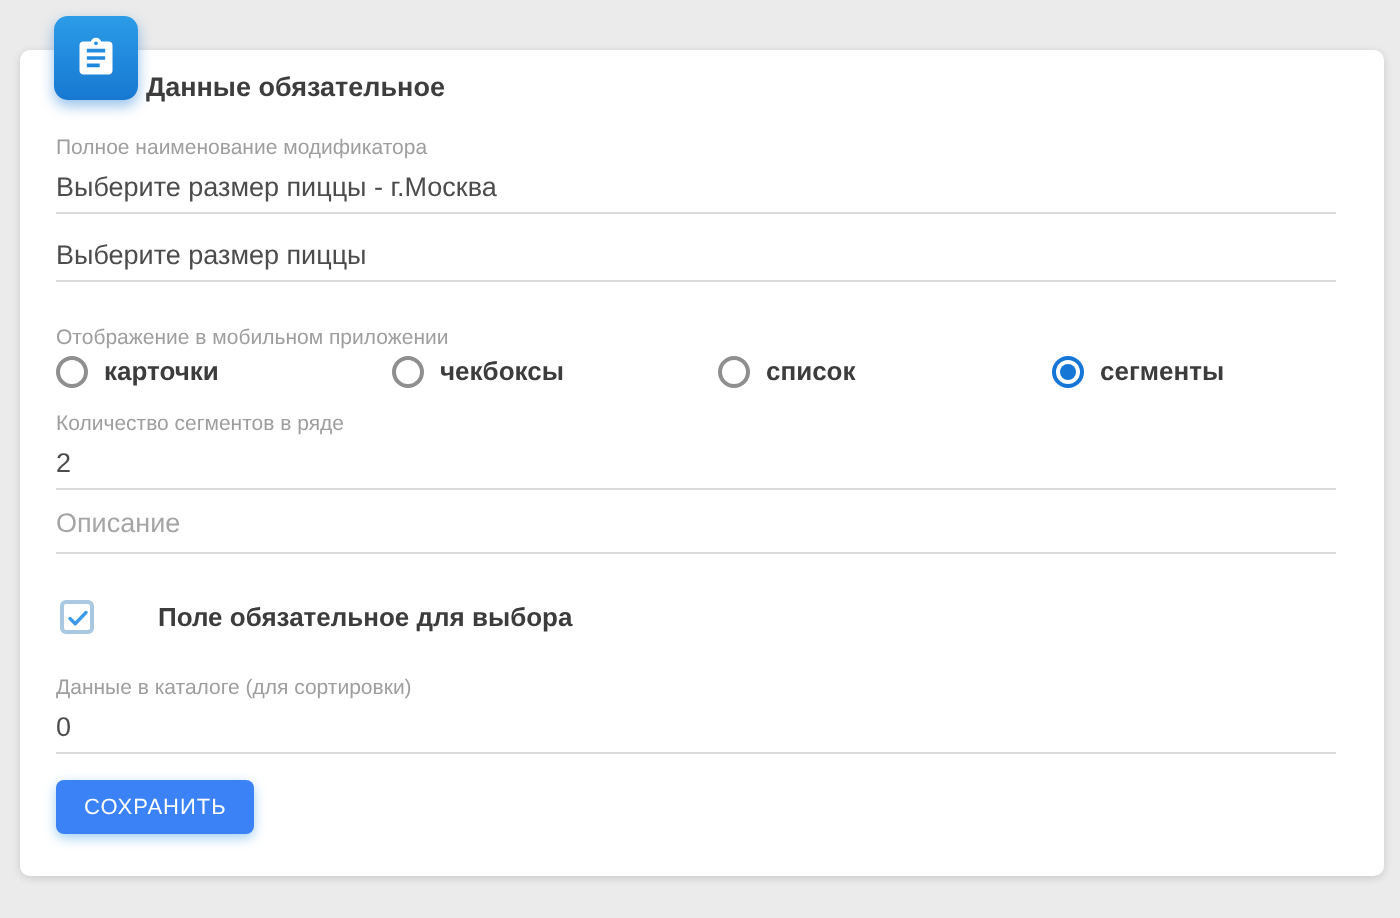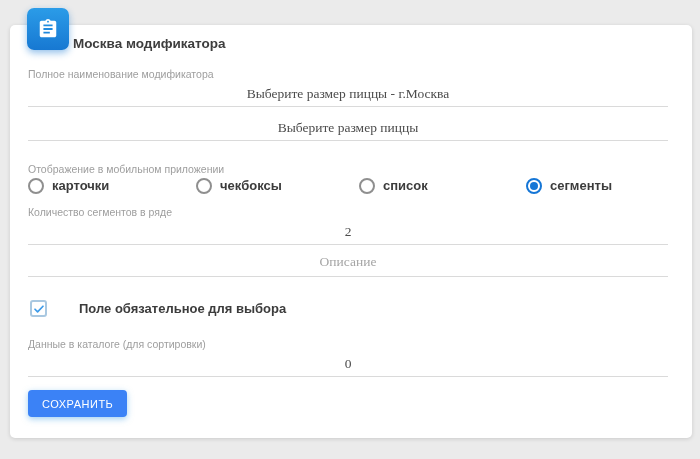--- a/index.html
+++ b/index.html
@@ -27,23 +27,23 @@
     position:absolute; left:73px; top:36px;
     font-size:13.5px; font-weight:bold; color:#3d3d3d;
   }
   .field { position:absolute; left:28px; width:640px; }
   .field-label {
     display:block; font-size:10.5px; color:#9e9e9e; line-height:13px;
   }
   .field input {
     display:block; width:100%; margin-top:3px; height:23px;
     border:none; border-bottom:1px solid #dadada; outline:none;
-    font-family:Liberation Serif, serif;
+    font-family:Liberation Sans, sans-serif;
     font-size:13.5px; color:#4c4c4c; background:transparent;
-    padding:0 0 3px 0; border-radius:0;text-align:center;
+    padding:0 0 3px 0; border-radius:0;
   }
   .field input::placeholder { color:#a5a5a5; opacity:1; }
   .radio-group-label {
     position:absolute; left:28px; top:163px;
     font-size:10.5px; color:#9e9e9e;
   }
   .radio-option {
     position:absolute; top:177px; height:17px;
     display:flex; align-items:center; cursor:pointer;
   }
@@ -90,21 +90,21 @@
 <body>
 
 <div class="card"></div>
 
 <div class="icon-badge">
   <svg viewBox="0 0 24 24">
     <path d="M19 3h-4.18C14.4 1.84 13.3 1 12 1c-1.3 0-2.4.84-2.82 2H5c-1.1 0-2 .9-2 2v14c0 1.1.9 2 2 2h14c1.1 0 2-.9 2-2V5c0-1.1-.9-2-2-2zm-7 0c.55 0 1 .45 1 1s-.45 1-1 1-1-.45-1-1 .45-1 1-1zm2 14H7v-2h7v2zm3-4H7v-2h10v2zm0-4H7V7h10v2z"></path>
   </svg>
 </div>
 
-<div class="page-title">Москва модификатора</div>
+<div class="page-title">Данные обязательное</div>
 
 <div class="field" style="top:68px">
   <span class="field-label">Полное наименование модификатора</span>
   <input type="text" value="Выберите размер пиццы - г.Москва" style="">
 </div>
 
 <div class="field" style="top:115px">
   <input type="text" value="Выберите размер пиццы" style="">
 </div>
 

